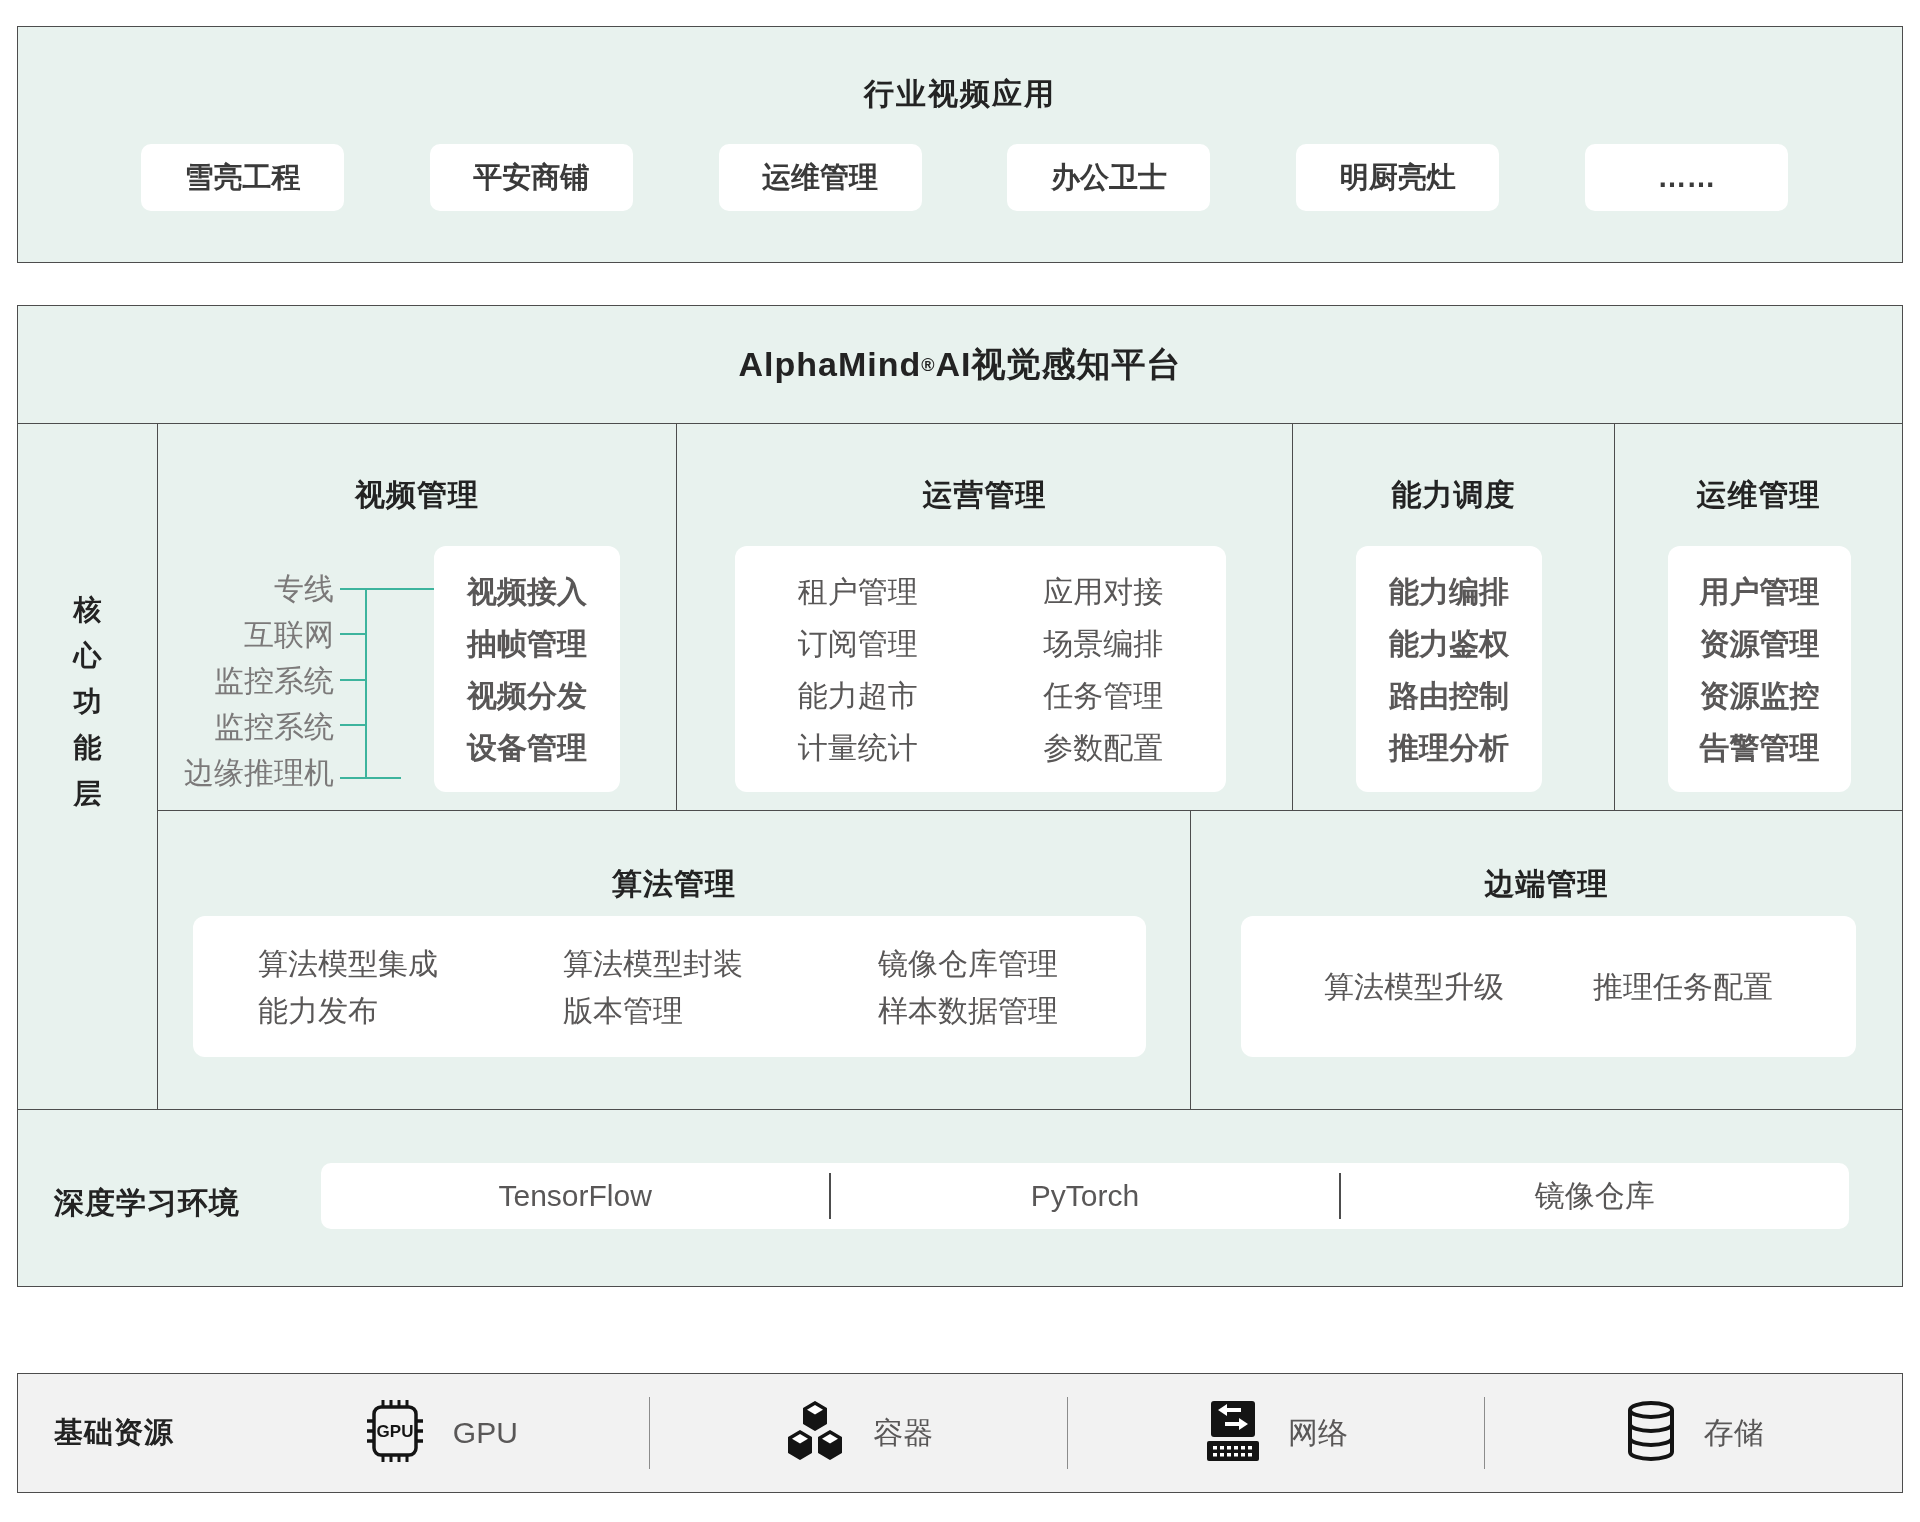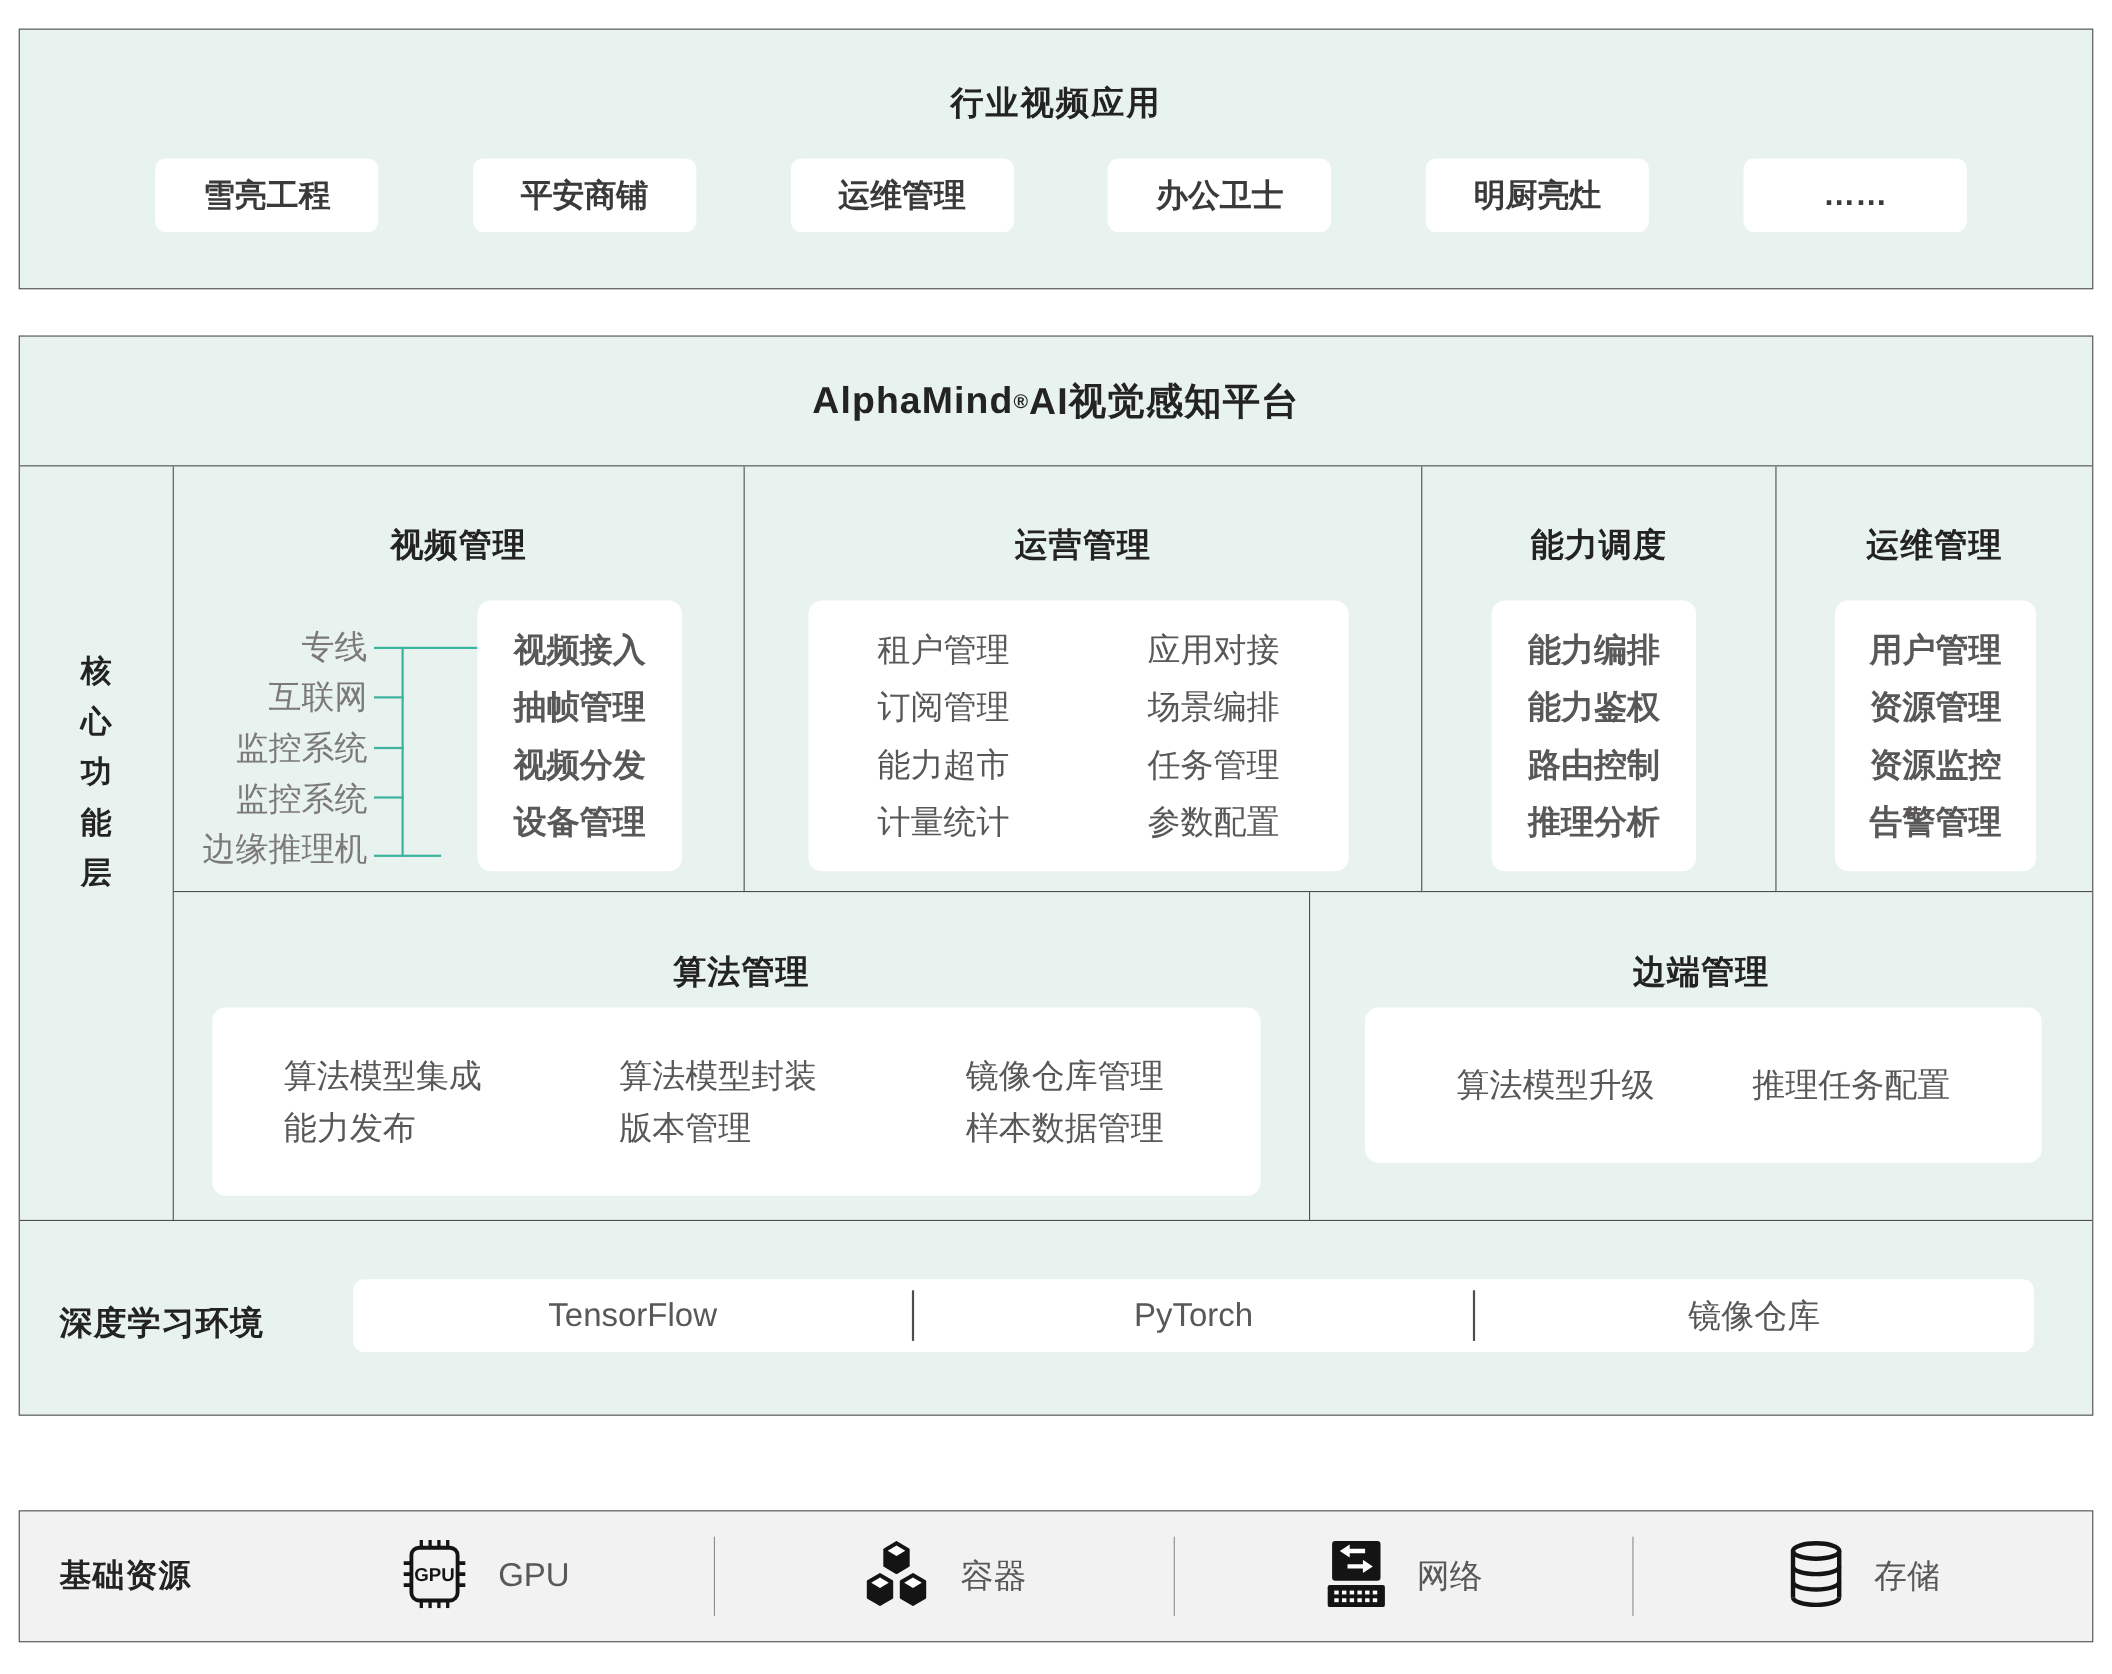--- a/index.html
+++ b/index.html
@@ -138,21 +138,21 @@
       <div class="card vstack itxt" style="left:53px;top:122px;width:183px;height:246px;">
         <span>用户管理</span>
         <span>资源管理</span>
         <span>资源监控</span>
         <span>告警管理</span>
       </div>
     </div>
 
     <div class="col br" style="left:140px;top:505px;width:1033px;height:298px;">
       <div class="sec-title" style="padding-top:53px;">算法管理</div>
-      <div class="card algo-grid itxt" style="left:35px;top:105px;width:953px;height:171px;">
+      <div class="card algo-grid itxt" style="left:35px;top:105px;width:953px;height:141px;">
         <span>算法模型集成</span>
         <span>算法模型封装</span>
         <span>镜像仓库管理</span>
         <span>能力发布</span>
         <span>版本管理</span>
         <span>样本数据管理</span>
       </div>
     </div>
 
     <div class="col" style="left:1173px;top:505px;right:0;height:298px;">

